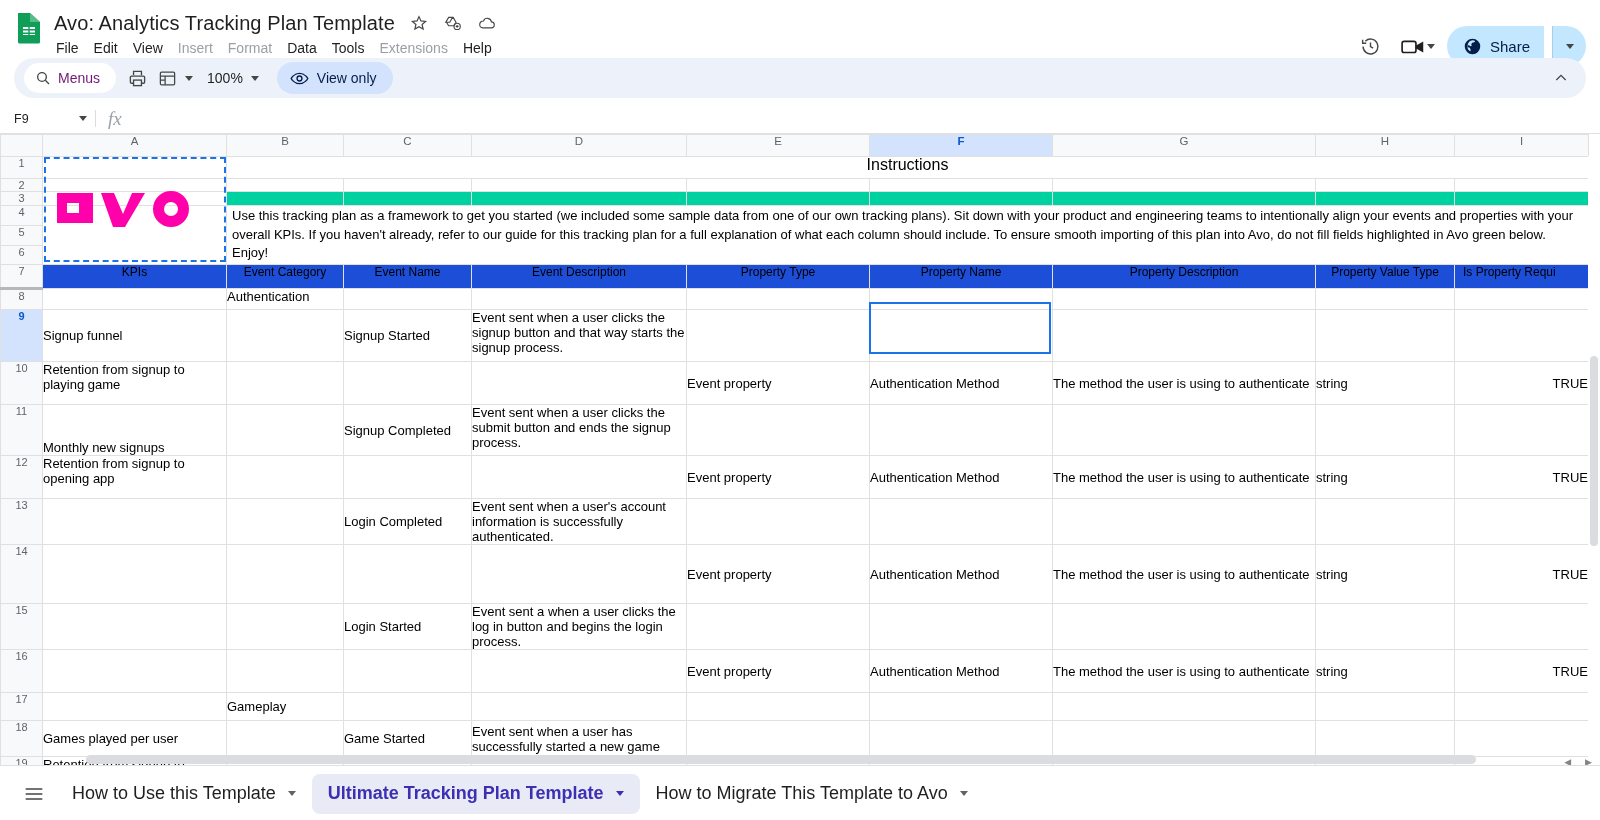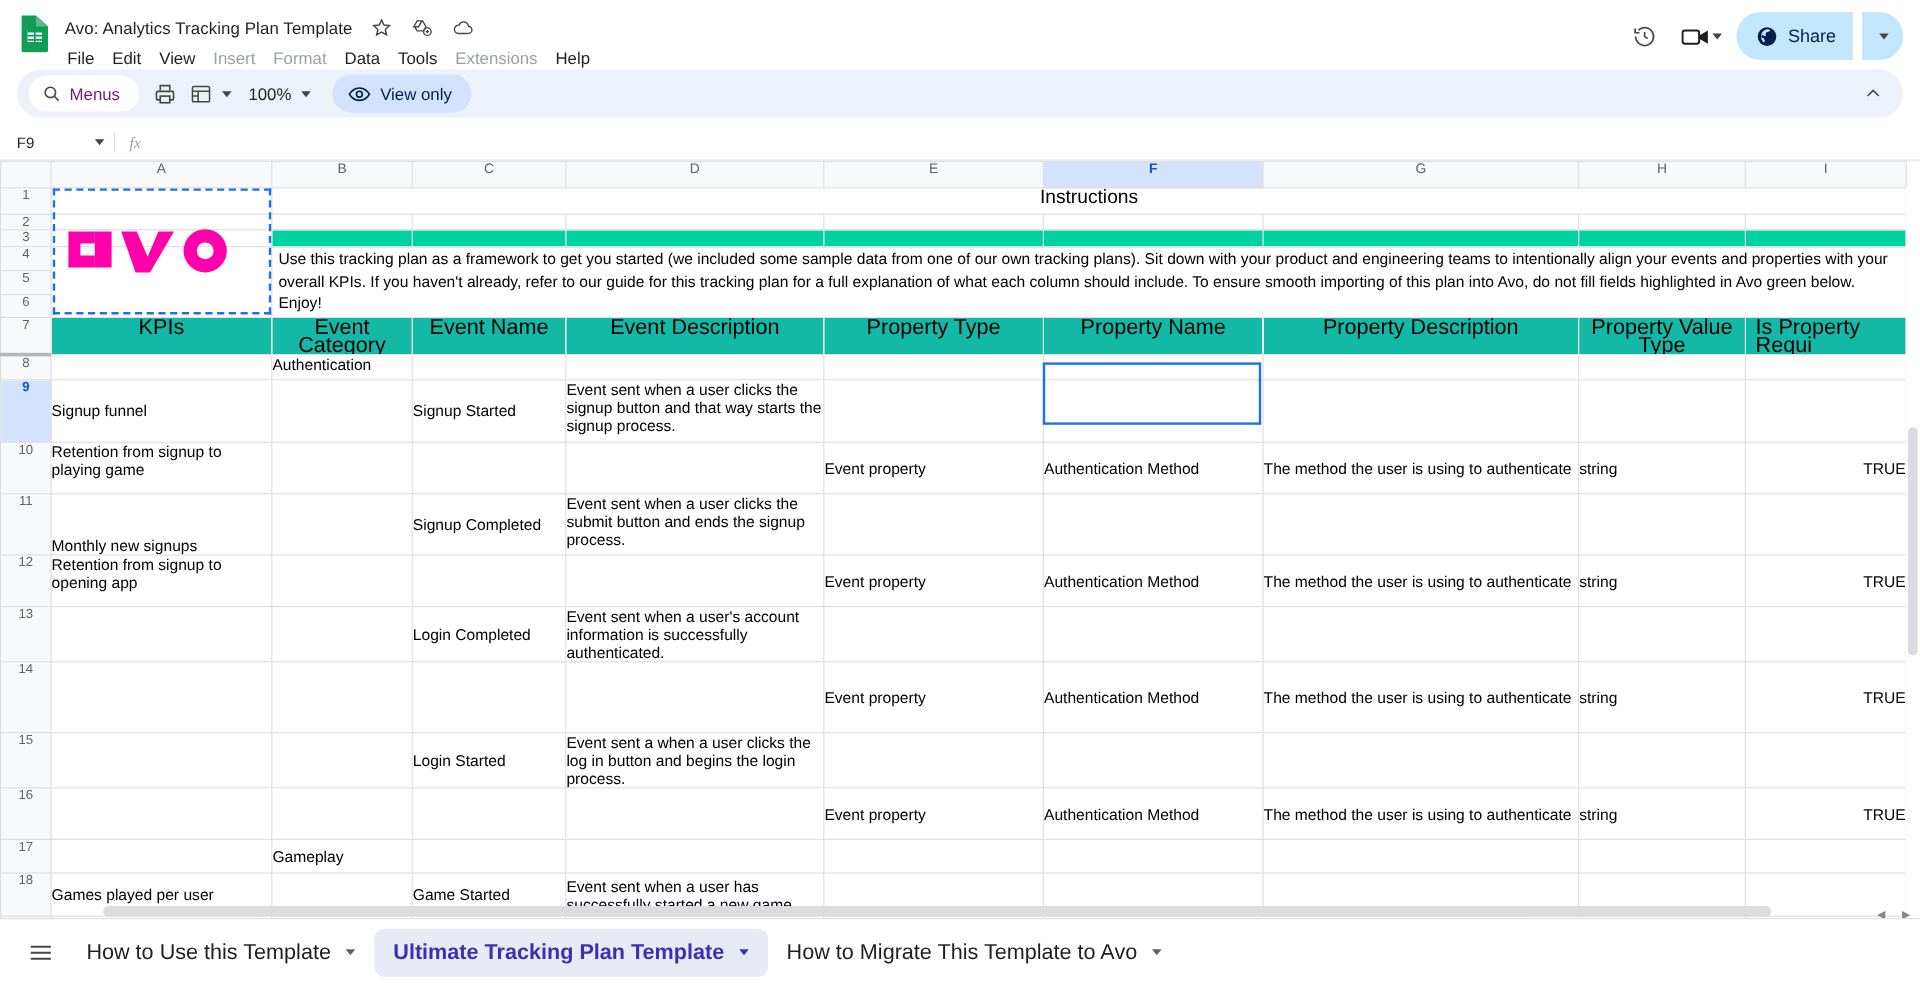--- a/index.html
+++ b/index.html
@@ -11,27 +11,27 @@
     overflow:hidden;
     -webkit-font-smoothing:antialiased;
   }
 
   
   .topbar { height:58px; display:flex; align-items:flex-start; padding:8px 14px 0 14px; position:relative; }
   .docicon { width:30px; height:32px; margin-top:4px; margin-right:10px; flex:none; position:relative; }
   .docicon svg { display:block; }
   .title-block { display:flex; flex-direction:column; padding-top:2px; }
   .title-row { display:flex; align-items:center; gap:14px; height:26px; }
-  .doctitle { font-size:14px; color:#1f1f1f; letter-spacing:.1px; white-space:nowrap; }
+  .doctitle { font-size:20px; color:#1f1f1f; letter-spacing:.1px; white-space:nowrap; }
   .ticon { width:20px; height:20px; display:inline-flex; align-items:center; justify-content:center; cursor:pointer; color:#444746;}
   .menu-row { display:flex; gap:15px; margin-top:3px; padding-left:2px; }
   .menu-item { font-size:14px; color:#1f1f1f; cursor:pointer; line-height:18px; white-space:nowrap;}
   .menu-item.dim { color:#9aa0a6; }
 
-  .top-right { position:absolute; right:14px; top:10px; display:flex; align-items:center; gap:8px; }
+  .top-right { position:absolute; right:14px; top:26px; display:flex; align-items:center; gap:8px; }
   .circ-btn { width:36px; height:36px; border-radius:50%; display:flex; align-items:center; justify-content:center; cursor:pointer; color:#444746;}
   .cam-group { display:flex; align-items:center; gap:2px; padding:0 4px; cursor:pointer; }
   .caret { width:0;height:0;border-left:4px solid transparent;border-right:4px solid transparent;border-top:5px solid #444746; }
   .share-btn { display:flex; align-items:center; background:#c2e7ff; border-radius:20px 0 0 20px; height:40px; padding:0 14px 0 16px; gap:8px; cursor:pointer; }
   .share-txt { font-size:15px; color:#041e49; font-weight:500; }
   .share-drop { background:#c2e7ff; border-radius:0 20px 20px 0; height:40px; width:34px; display:flex;align-items:center;justify-content:center;cursor:pointer; border-left:1px solid #a8cdea;}
 
   
   .toolbar-wrap { padding:0 14px; }
   .toolbar { background:#edf2fa; border-radius:20px; height:40px; display:flex; align-items:center; padding:0 10px; position:relative; }
@@ -43,21 +43,21 @@
   .zoom-txt { font-size:14px; color:#1f1f1f; }
   .viewonly { background:#d3e3fd; border-radius:16px; height:32px; display:flex; align-items:center; gap:8px; padding:0 16px 0 13px; margin-left:12px; cursor:pointer;}
   .viewonly-txt { font-size:14px; color:#041e49; font-weight:500;}
   .collapse { position:absolute; right:14px; top:9px; width:22px;height:22px;display:flex;align-items:center;justify-content:center;cursor:pointer;color:#444746;}
 
   
   .fbar { height:30px; display:flex; align-items:center; border-bottom:1px solid #e0e0e0; margin-top:6px; }
   .namebox { width:95px; display:flex; align-items:center; justify-content:space-between; padding:0 8px 0 14px; height:100%; cursor:pointer;}
   .namebox-txt { font-size:12.5px; color:#1f1f1f; }
   .fxdiv { width:1px; height:17px; background:#dadce0; }
-  .fx { padding:0 12px; font-size:13px; color:#9aa0a6; font-style:italic; font-family:"Liberation Serif", serif; }
+  .fx { padding:0 12px; font-size:19px; color:#9aa0a6; font-style:italic; font-family:"Liberation Serif", serif; }
   .finput { flex:1; height:100%; }
 
   
   .gridarea { position:relative; width:1600px; height:631px; overflow:hidden; background:#fff; }
   table.sheet { border-collapse:collapse; table-layout:fixed; font-size:13px; color:#000; }
   table.sheet td, table.sheet th { border:1px solid #e0e0e0; padding:0; vertical-align:top; font-weight:normal; }
 
   
   .colhdr td { height:22px; background:#f8f9fa; text-align:center; vertical-align:middle;
     font-size:11.5px; color:#5f6368; border:1px solid #e0e0e0; border-top:none; }
@@ -65,22 +65,22 @@
   .colhdr td.corner { background:#f8f9fa; width:42px; }
 
   .rowhdr { width:42px; background:#f8f9fa; text-align:center; vertical-align:middle;
     font-size:11px; color:#5f6368; border:1px solid #e0e0e0;}
   .rowhdr.sel { background:#d3e3fd; color:#0b57d0; font-weight:bold; }
 
   .cell { padding:3px 5px 3px 6px; line-height:15px; overflow:hidden; }
   .cell.rgt { text-align:right; }
   .cell.bot { vertical-align:bottom; }
   .cell.mid { vertical-align:middle; }
-  .hdr7 { background:#14b8a6; font-weight:bold; text-align:center; vertical-align:middle;
-          font-size:18px; color:#000; border-bottom:3px solid #b7b7b7;}
+  .hdr7 { background:#1d4ed8; font-weight:bold; text-align:center; vertical-align:middle;
+          font-size:12px; color:#000; border-bottom:3px solid #b7b7b7;}
   .instr-title { text-align:center; font-weight:bold; font-size:16px; }
   .teal { background:#00d1a0; }
 
   
   .selcell { position:absolute; border:2px solid #1a73e8; pointer-events:none; }
   .logo-sel { position:absolute; border:2px dashed #1a73e8; pointer-events:none; }
 
   
   .logo-wrap { position:absolute; display:flex; align-items:center; justify-content:center; pointer-events:none; }
 

